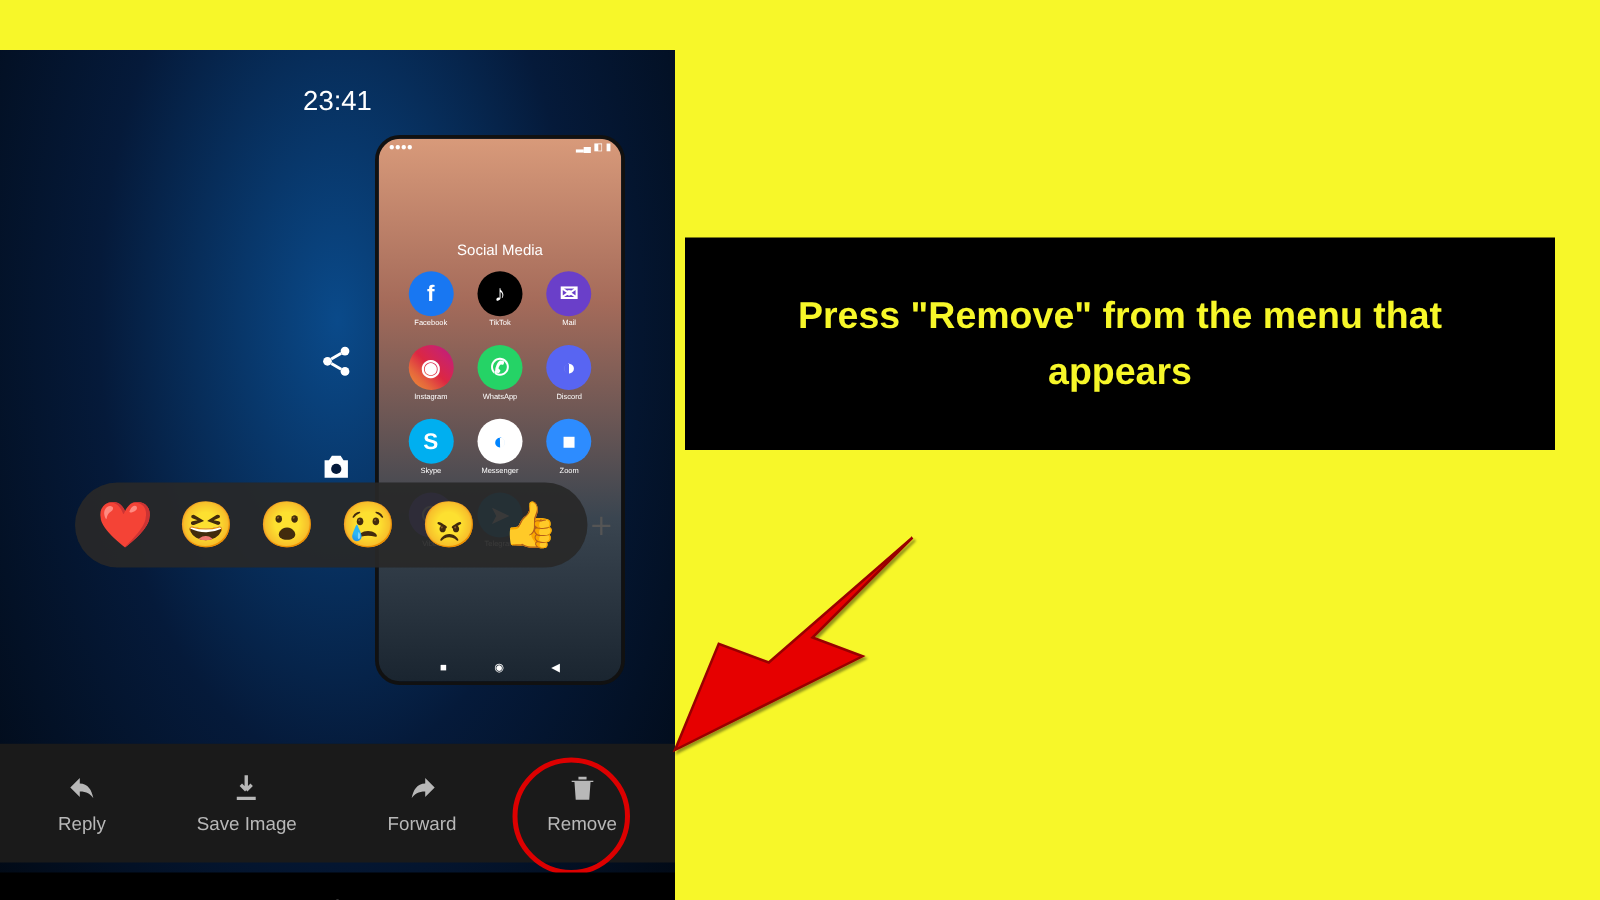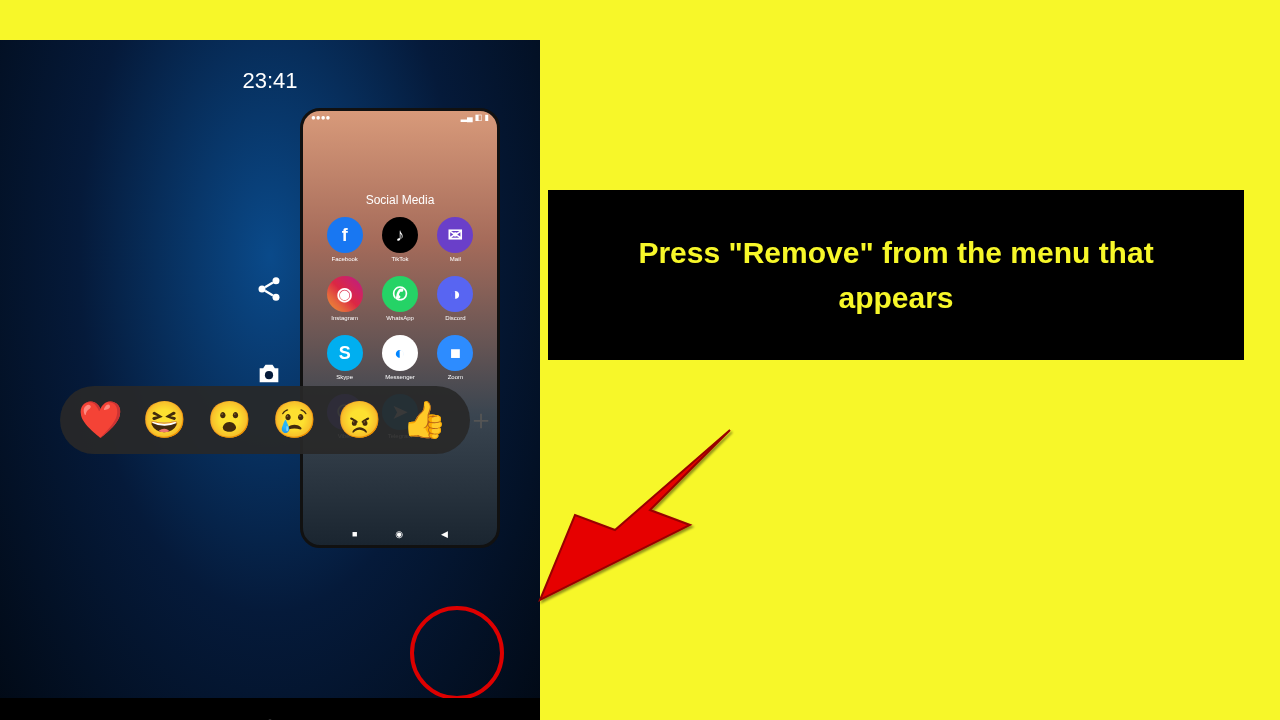--- a/index.html
+++ b/index.html
@@ -287,20 +287,46 @@
   <div class="reaction-bar">
     <span>❤️</span>
     <span>😆</span>
     <span>😮</span>
     <span>😢</span>
     <span>😠</span>
     <span>👍</span>
     <span class="reaction-add">＋</span>
   </div>
 
+  <div class="action-bar">
+    <div class="action-item">
+      <svg class="action-icon" viewBox="0 0 24 24" fill="currentColor">
+        <path d="M10 9V5l-7 7 7 7v-4c5 0 8 2 10 5-1-6-4-11-10-11z"></path>
+      </svg>
+      <span>Reply</span>
+    </div>
+    <div class="action-item">
+      <svg class="action-icon" viewBox="0 0 24 24" fill="currentColor">
+        <path d="M12 3v11m0 0l-4-4m4 4l4-4M5 20h14" stroke="currentColor" stroke-width="2.5" fill="none"></path>
+      </svg>
+      <span>Save Image</span>
+    </div>
+    <div class="action-item">
+      <svg class="action-icon" viewBox="0 0 24 24" fill="currentColor">
+        <path d="M14 9V5l7 7-7 7v-4c-5 0-8 2-10 5 1-6 4-11 10-11z"></path>
+      </svg>
+      <span>Forward</span>
+    </div>
+    <div class="action-item">
+      <svg class="action-icon" viewBox="0 0 24 24" fill="currentColor">
+        <path d="M6 7h12l-1 14H7L6 7zm3-3h6v2H9V4zm-5 3h16v1H4V7z"></path>
+      </svg>
+      <span>Remove</span>
+    </div>
+  </div>
 
   <div class="remove-circle"></div>
 
   <div class="nav-bar">
     <svg class="nav-icon" viewBox="0 0 24 24" fill="none" stroke="currentColor" stroke-width="2">
       <rect x="5" y="5" width="14" height="14"></rect>
     </svg>
     <svg class="nav-icon" viewBox="0 0 24 24" fill="none" stroke="currentColor" stroke-width="2">
       <circle cx="12" cy="12" r="9"></circle>
         <circle cx="12" cy="12" r="5" fill="currentColor"></circle>

